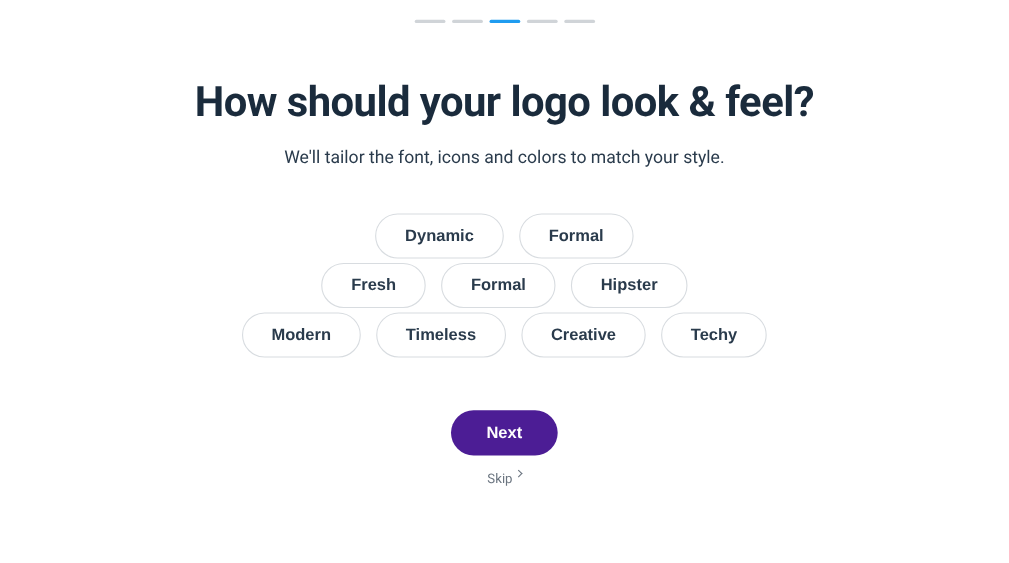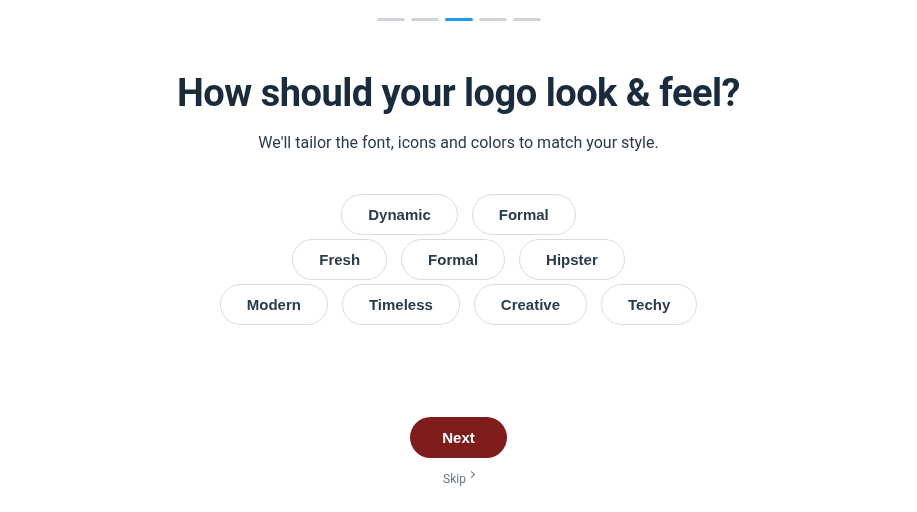--- a/index.html
+++ b/index.html
@@ -64,29 +64,28 @@
       border-radius: 999px;
       background: #ffffff;
       font-size: 15px;
       font-weight: 600;
       color: #2a3b4c;
       cursor: pointer;
       white-space: nowrap;
     }
     .next-button {
       padding: 12px 32px;
-      background: #7f1d1d;
+      background: #4c1d95;
       color: #ffffff;
       border: none;
       border-radius: 999px;
       font-size: 15px;
       font-weight: 600;
       cursor: pointer;
       margin-bottom: 14px;
-      margin-top: 44px;
     }
     .skip-link {
       font-size: 12px;
       color: #6b7580;
       cursor: pointer;
       display: flex;
       align-items: flex-start;
       gap: 3px;
     }
     .chevron-right {

